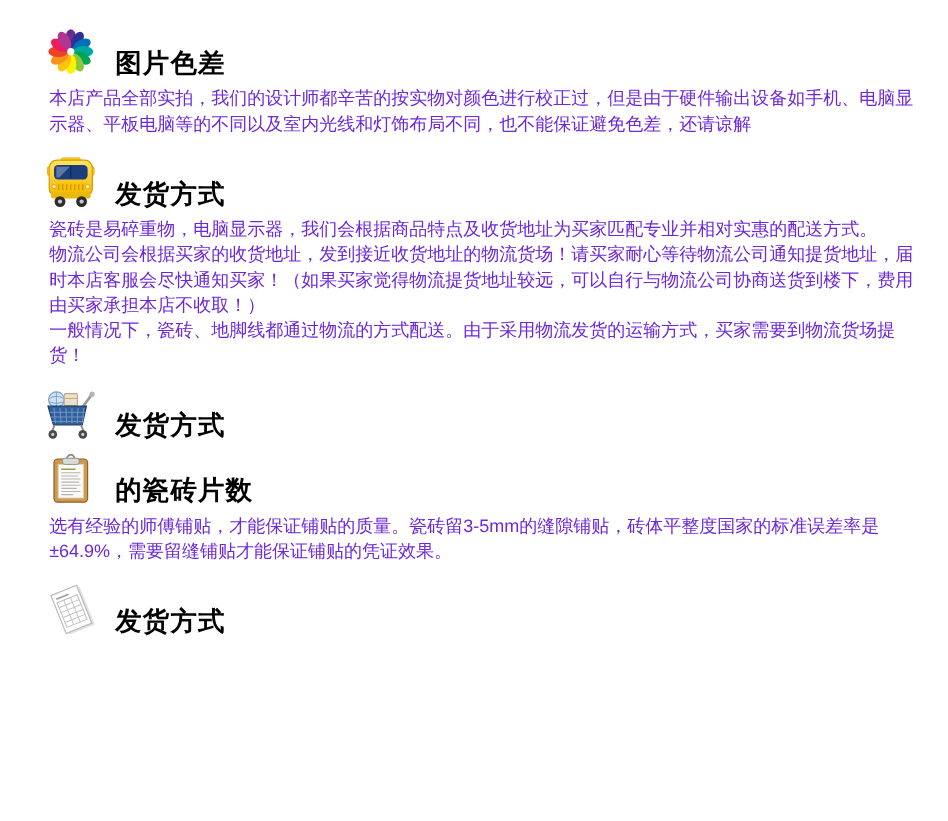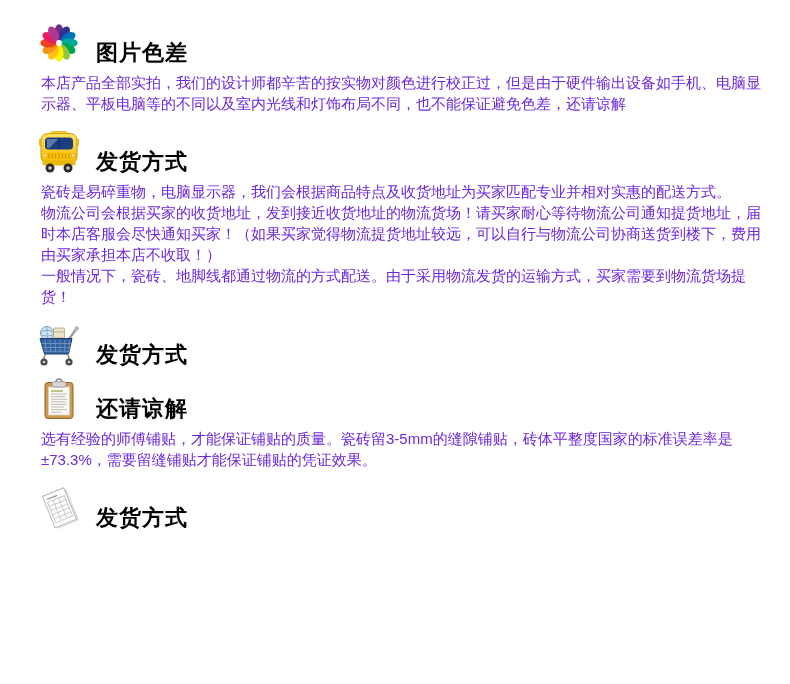--- a/index.html
+++ b/index.html
@@ -168,24 +168,24 @@
               <line x1="8" y1="18.6" x2="22" y2="18.6"></line>
             <line x1="8" y1="21.2" x2="24" y2="21.2"></line>
               <line x1="8" y1="23.8" x2="23" y2="23.8"></line>
             <line x1="8" y1="26.4" x2="24" y2="26.4"></line>
               <line x1="8" y1="29" x2="21" y2="29"></line>
             <line x1="8" y1="31.6" x2="24" y2="31.6"></line>
               <line x1="8" y1="34.2" x2="18" y2="34.2"></line>
           </g>
         </svg>
       </span>
-      <h2 class="sec-title">还请谅解</h2>
+      <h2 class="sec-title">的瓷砖片数</h2>
     </div>
     <div class="sec-body">
-      <p>选有经验的师傅铺贴，才能保证铺贴的质量。瓷砖留3-5mm的缝隙铺贴，砖体平整度国家的标准误差率是±73.3%，需要留缝铺贴才能保证铺贴的凭证效果。</p>
+      <p>选有经验的师傅铺贴，才能保证铺贴的质量。瓷砖留3-5mm的缝隙铺贴，砖体平整度国家的标准误差率是±64.9%，需要留缝铺贴才能保证铺贴的凭证效果。</p>
     </div>
   </section>
 
   <section class="info-section">
     <div class="sec-header">
       <span class="icon-wrap">
         <svg width="42" height="46" viewBox="0 0 42 46">
           <g transform="rotate(-22 21 23)">
             <rect x="12" y="8" width="23" height="34" fill="#e2e2e2"></rect>
             <rect x="10" y="6" width="23" height="34" fill="#ffffff" stroke="#b9b9b9" stroke-width="1"></rect>

